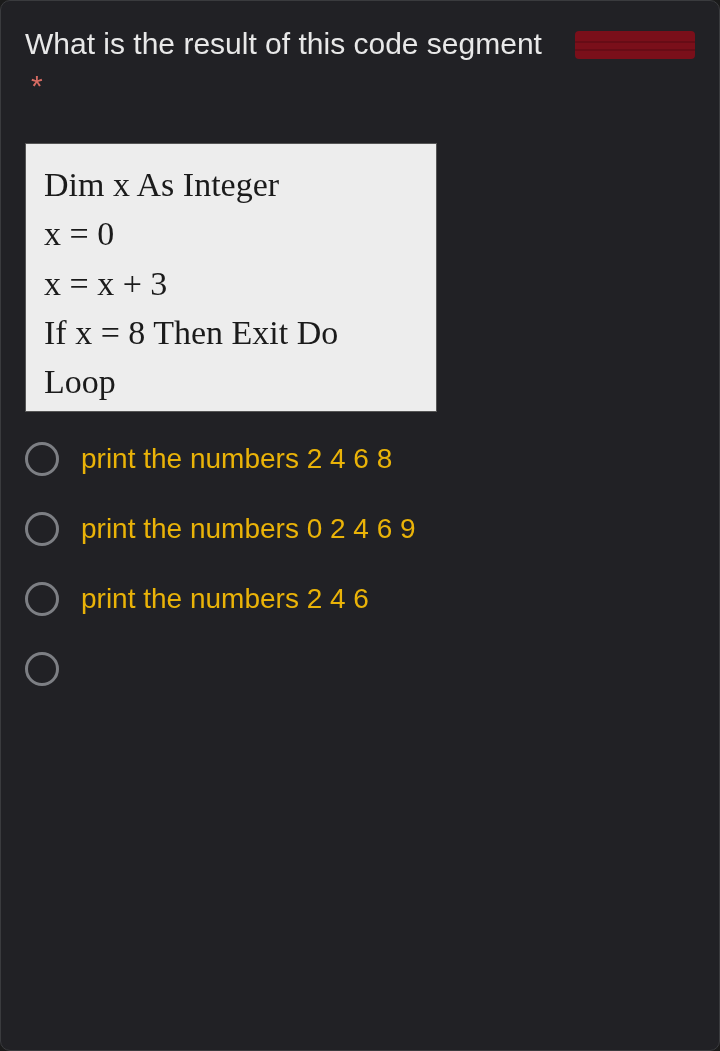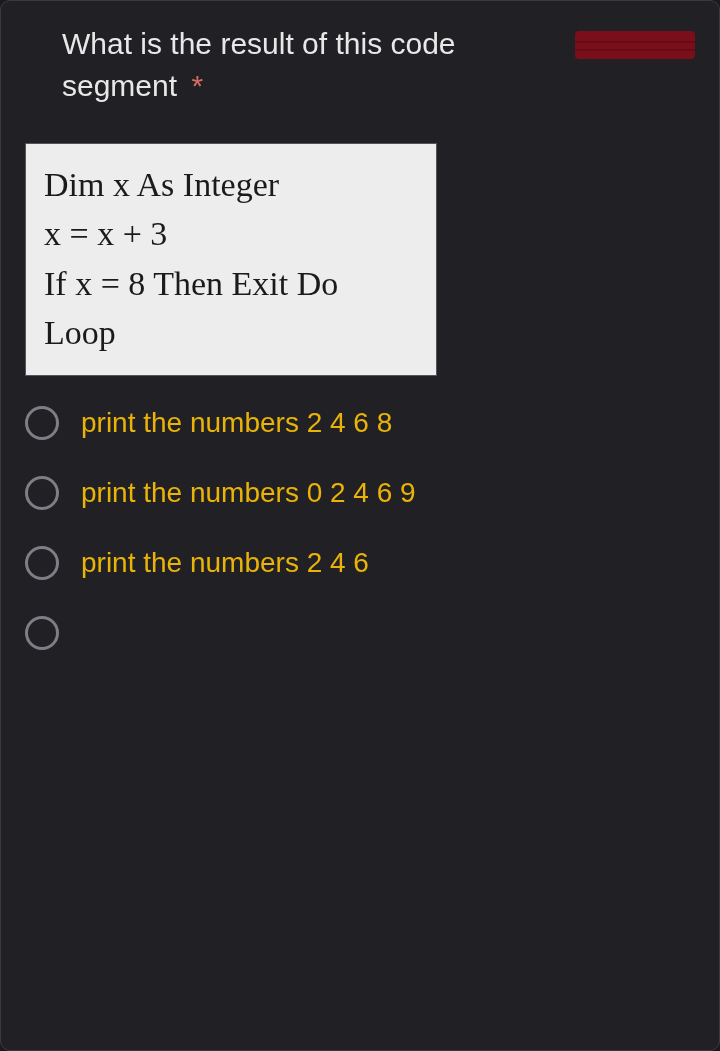--- a/index.html
+++ b/index.html
@@ -20,21 +20,20 @@
     border-radius: 10px;
     margin: 0 0 0 0;
     padding: 22px 24px 40px 24px;
     position: relative;
     height: 100%;
   }
   .question-row {
     display: flex;
     align-items: flex-start;
     justify-content: space-between;
-    margin-left: 37px;
   }
   .question-text {
     color: #e8e8e8;
     font-size: 30px;
     line-height: 1.4;
     font-weight: 400;
     flex: 1;
   }
   .required {
     color: #d86c63;
@@ -59,21 +58,21 @@
   }
   .redaction::before { top: 35%; }
   .redaction::after { top: 65%; }
 
   .code-box {
     background: #ededed;
     color: #1b1b1b;
     font-family: "Times New Roman", Times, serif;
     font-size: 34px;
     line-height: 1.45;
-    padding: 16px 22px 18px 18px;
+    padding: 16px 22px 5px 18px;
     margin-top: 36px;
     width: 412px;
     border: 1px solid #555;
   }
 
   .options {
     margin-top: 30px;
   }
   .option {
     display: flex;
@@ -103,20 +102,21 @@
   <div class="question-row">
     <div class="question-text">
       <span>What is the result of this code segment</span>
       <span class="required">*</span>
     </div>
     <div class="redaction"></div>
   </div>
 
   <div class="code-box">
     <div>Dim x As Integer</div>
+    <div>x = 0</div>
     <div>x = x + 3</div>
     <div>If x = 8 Then Exit Do</div>
     <div>Loop</div>
   </div>
 
   <div class="options">
 
     <div class="option">
       <div class="radio"></div>
       <div class="option-label">print the numbers 2 4 6 8</div>

